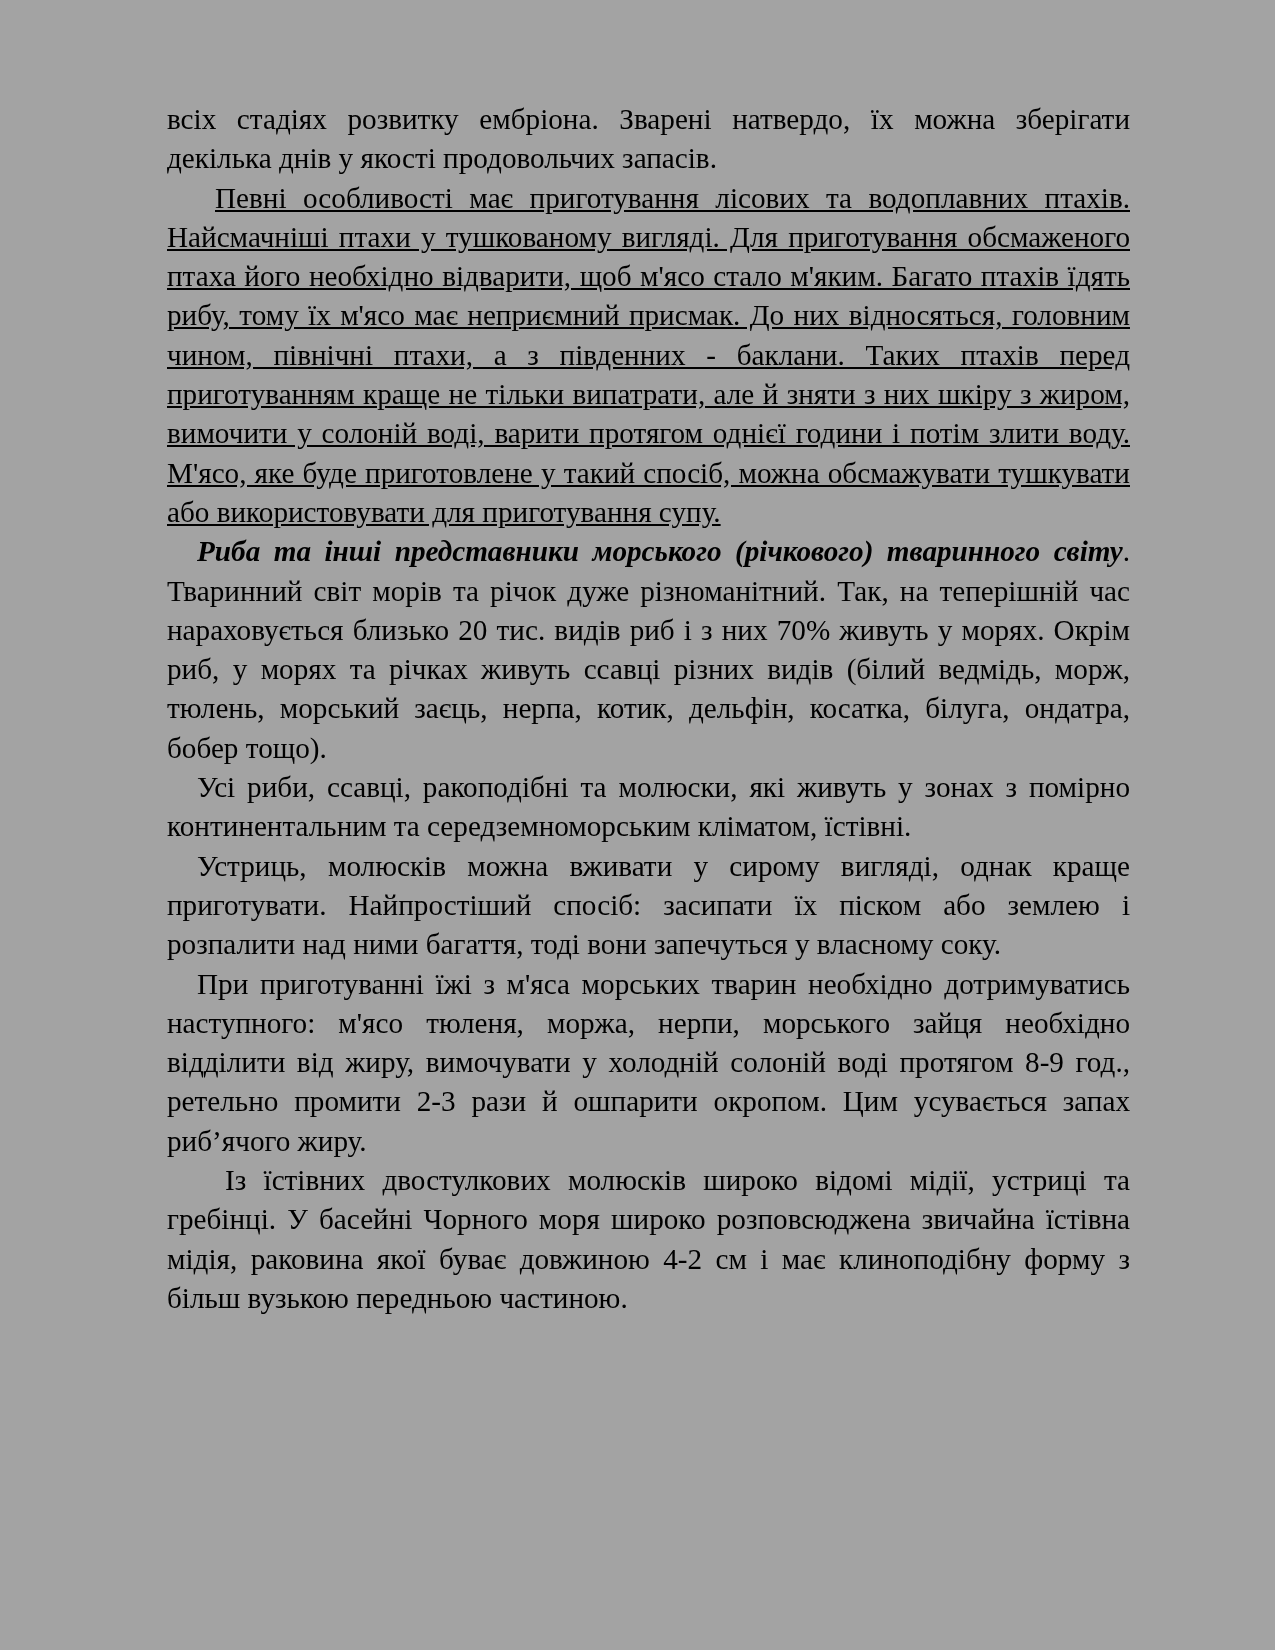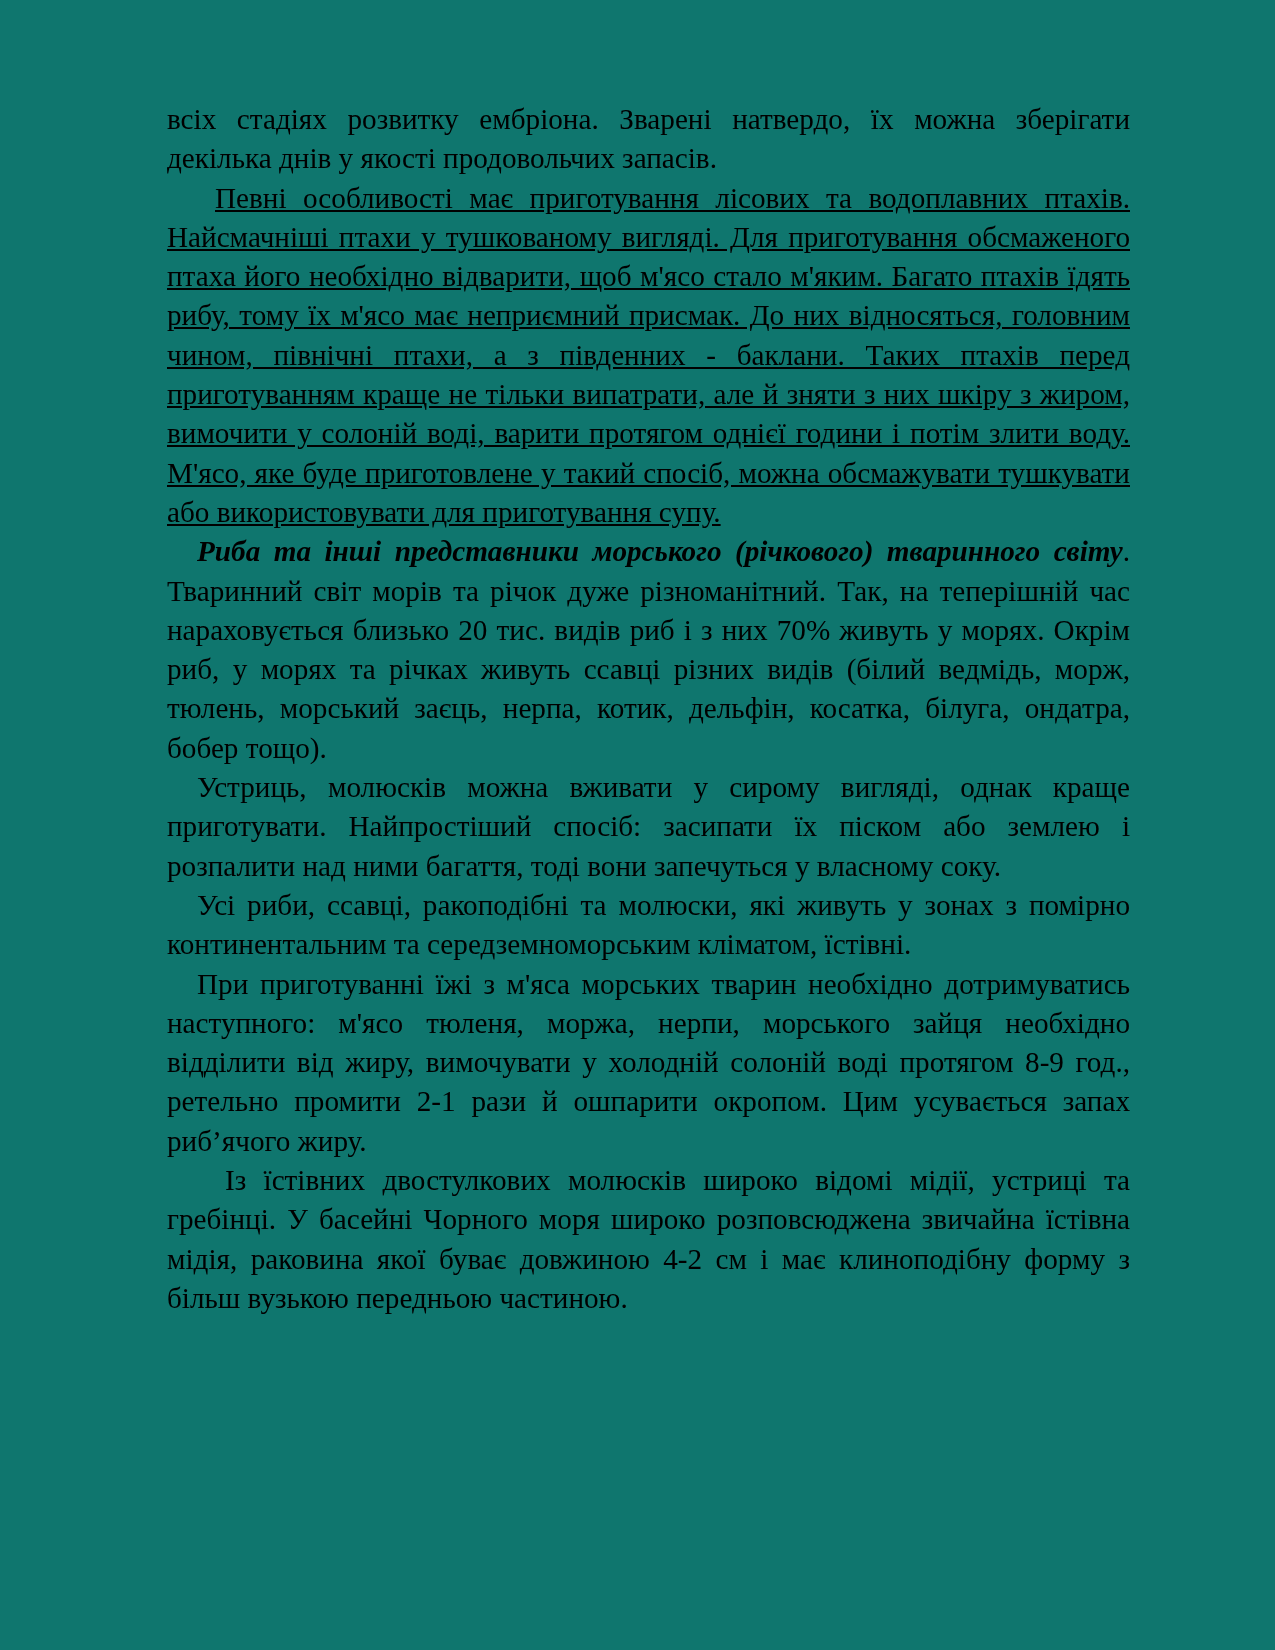--- a/index.html
+++ b/index.html
@@ -4,21 +4,21 @@
 <style>
   html, body {
     margin: 0;
     padding: 0;
     background: #ffffff;
   }
   .page {
     position: relative;
     width: 1275px;
     height: 1650px;
-    background: #0f766e;
+    background: #a3a3a3;
     overflow: hidden;
   }
   .text-block {
     position: absolute;
     left: 167px;
     top: 100px;
     width: 963px;
     font-family: "Liberation Serif", "DejaVu Serif", serif;
     font-size: 29.2px;
     line-height: 39.3px;
@@ -45,22 +45,22 @@
 <div class="page">
   <div class="text-block">
 
     <p class="indent-0">всіх стадіях розвитку ембріона. Зварені натвердо, їх можна зберігати декілька днів у якості продовольчих запасів.</p>
 
     <p class="indent-md">Певні особливості має приготування лісових та водоплавних птахів. Найсмачніші птахи у тушкованому вигляді. Для приготування обсмаженого птаха його необхідно відварити, щоб м'ясо стало м'яким. Багато птахів їдять рибу, тому їх м'ясо має неприємний присмак. До них відносяться, головним чином, північні птахи, а з південних - баклани. Таких птахів перед приготуванням краще не тільки випатрати, але й зняти з них шкіру з жиром, вимочити у солоній воді, варити протягом однієї години і потім злити воду. М'ясо, яке буде приготовлене у такий спосіб, можна обсмажувати тушкувати або використовувати для приготування супу.</p>
 
     <p class="indent-sm"><span class="lead-bold-italic">Риба та інші представники морського (річкового) тваринного світу</span><span>. Тваринний світ морів та річок дуже різноманітний. Так, на теперішній час нараховується близько 20 тис. видів риб і з них 70% живуть у морях. Окрім риб, у морях та річках живуть ссавці різних видів (білий ведмідь, морж, тюлень, морський заєць, нерпа, котик, дельфін, косатка, білуга, ондатра, бобер тощо).</span></p>
 
 
+    <p class="indent-sm">Усі риби, ссавці, ракоподібні та молюски, які живуть у зонах з помірно континентальним та середземноморським кліматом, їстівні.</p>
+
     <p class="indent-sm">Устриць, молюсків можна вживати у сирому вигляді, однак краще приготувати. Найпростіший спосіб: засипати їх піском або землею і розпалити над ними багаття, тоді вони запечуться у власному соку.</p>
 
-    <p class="indent-sm">Усі риби, ссавці, ракоподібні та молюски, які живуть у зонах з помірно континентальним та середземноморським кліматом, їстівні.</p>
-
-    <p class="indent-sm">При приготуванні їжі з м'яса морських тварин необхідно дотримуватись наступного: м'ясо тюленя, моржа, нерпи, морського зайця необхідно відділити від жиру, вимочувати у холодній солоній воді протягом 8-9 год., ретельно промити 2-1 рази й ошпарити окропом. Цим усувається запах риб’ячого жиру.</p>
+    <p class="indent-sm">При приготуванні їжі з м'яса морських тварин необхідно дотримуватись наступного: м'ясо тюленя, моржа, нерпи, морського зайця необхідно відділити від жиру, вимочувати у холодній солоній воді протягом 8-9 год., ретельно промити 2-3 рази й ошпарити окропом. Цим усувається запах риб’ячого жиру.</p>
 
     <p class="indent-lg">Із їстівних двостулкових молюсків широко відомі мідії, устриці та гребінці. У басейні Чорного моря широко розповсюджена звичайна їстівна мідія, раковина якої буває довжиною 4-2 см і має клиноподібну форму з більш вузькою передньою частиною.</p>
 
   </div>
 </div>
 
 </body></html>

